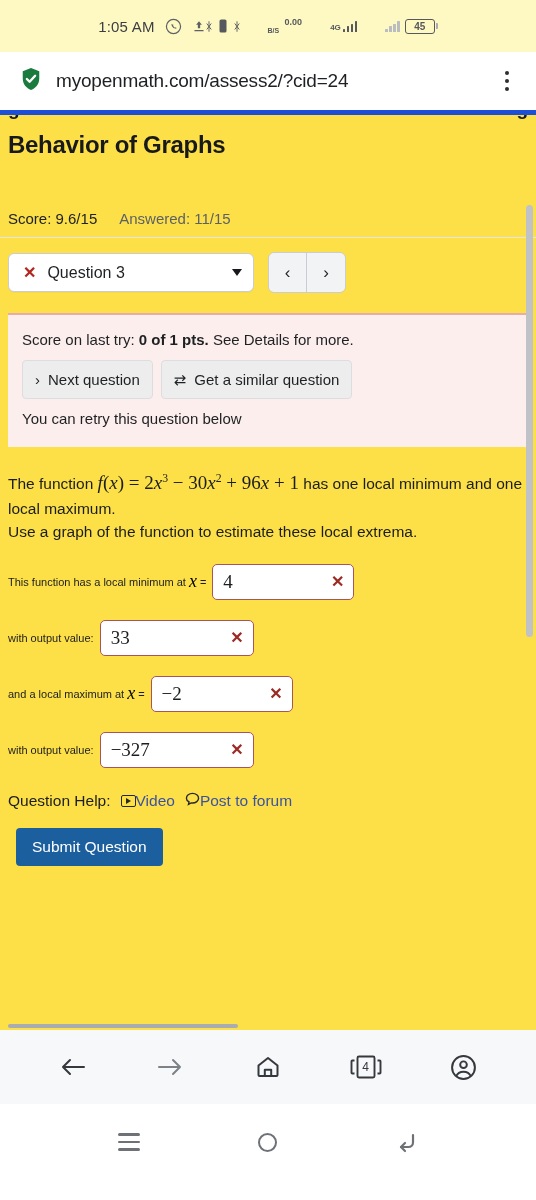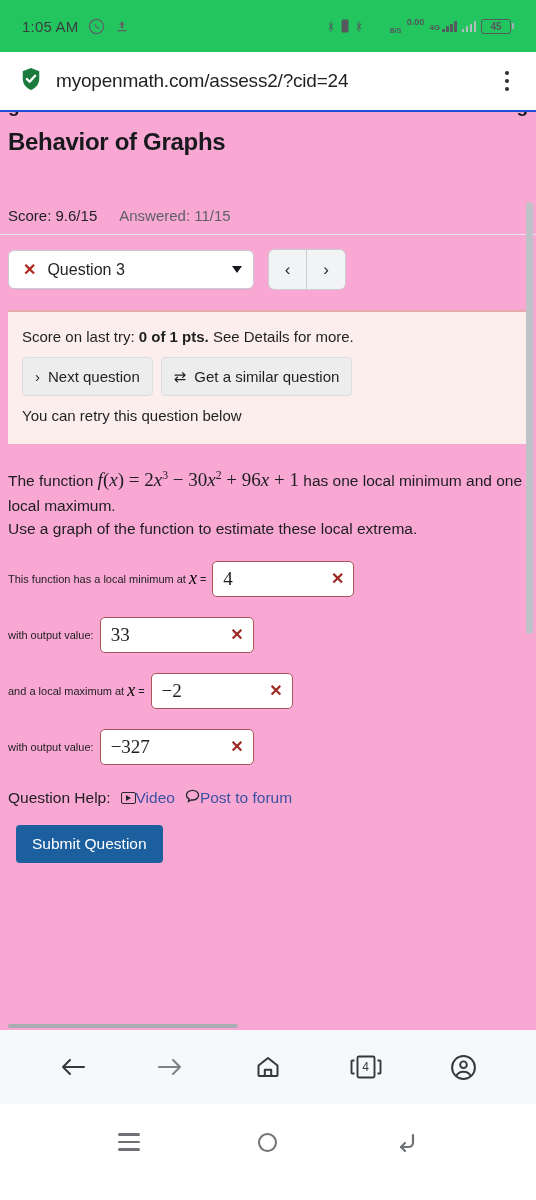--- a/index.html
+++ b/index.html
@@ -7,31 +7,31 @@
     width: 536px; height: 1200px;
     font-family: "Liberation Sans", sans-serif;
     background: #ffffff;
     overflow: hidden;
   }
   #screen { position: relative; width: 536px; height: 1200px; background:#fff; }
 
   
   .status-bar {
     height: 52px; display: flex; align-items: center;
-    justify-content: space-between; padding: 0 22px;
-    background: #22c55e;
+    justify-content: center; padding: 0 22px;
+    background: #fef9c3;
   }
   .status-left { display:flex; align-items:center; gap:10px; }
   .status-time { font-size: 15px; color:#3b3e42; letter-spacing:.2px; }
   .sb-icon { display:inline-flex; align-items:center; justify-content:center; }
   .status-right { display:flex; align-items:center; gap:5px; }
   .rate { display:flex; flex-direction:column; align-items:center; line-height:1; color:#55585c; }
   .rate .num { font-size:9px; font-weight:700;margin-left:40px; }
   .rate .unit { font-size:7px; font-weight:700; }
-  .netgrp { display:flex; align-items:flex-end; gap:1px; }
+  .netgrp { display:flex; align-items:flex-end; gap:1px;margin-left:23px; }
   .bars { display:flex; align-items:flex-end; gap:1.5px; height:11px; }
   .bars i { display:block; width:2.5px; background:#55585c; border-radius:.5px; }
   .bars i:nth-child(1){height:3px} .bars i:nth-child(2){height:5.5px}
   .bars i:nth-child(3){height:8px} .bars i:nth-child(4){height:11px}
   .bars.dim i { background:#b9bcc0; }
   .g4 { font-size:8px; font-weight:700; color:#55585c; margin-right:1px; }
   .battery {
     border:1.5px solid #55585c; border-radius:3px; height:15px;
     min-width:30px; display:flex; align-items:center; justify-content:center;
     font-size:10px; font-weight:700; color:#55585c; padding:0 3px;
@@ -48,22 +48,22 @@
   .url-text {
     flex:1 1 auto; font-size:19px; color:#1f2023;
     white-space:nowrap; overflow:hidden; letter-spacing:-.2px;
   }
   .kebab { flex:0 0 auto; width:22px; display:flex; flex-direction:column;
            align-items:center; gap:3.5px; padding: 4px 0; cursor:pointer; }
   .kebab span { width:4.5px; height:4.5px; border-radius:50%; background:#2b2d30; display:block; }
 
   
   .page {
-    position:relative; background:#f9a8d4; height: 920px; overflow:hidden;
-    border-top:2px solid #1d4ed8;
+    position:relative; background:#fde047; height: 920px; overflow:hidden;
+    border-top:5px solid #1d4ed8;
   }
   .clipped-row { height: 14px; overflow:hidden; position:relative; }
   .clipped-row .ct {
     position:absolute; top:-17px; left:8px; right:8px;
     display:flex; justify-content:space-between;
     font-size:19px; font-weight:700; color:#17191c;
   }
   .page-title {
     font-size:24px; font-weight:700; color:#17191c;
     padding: 2px 8px 0 8px; letter-spacing:-.3px;

